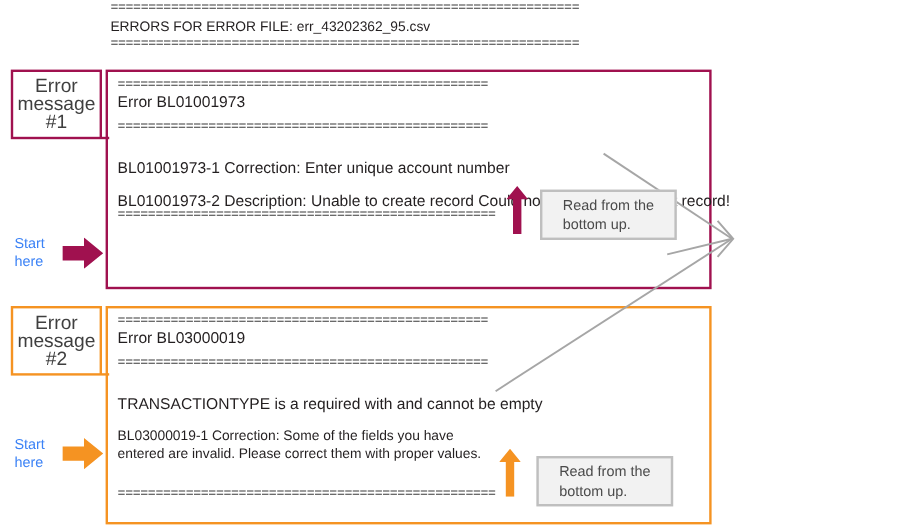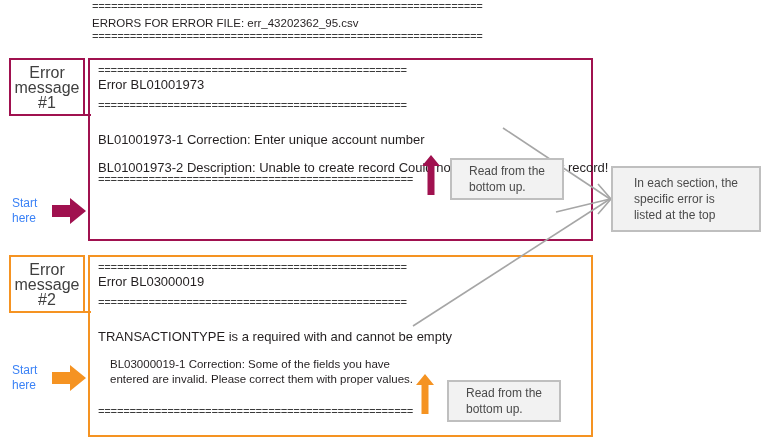--- a/index.html
+++ b/index.html
@@ -223,21 +223,21 @@
 
   <div class="err-box" id="error-box-2">
     <div class="err-inner">
       <div class="sep">=================================================</div>
       <div class="err-line">Error BL03000019</div>
       <div class="spacer-sm"></div>
       <div class="sep">=================================================</div>
       <div class="spacer-lg"></div>
       <div class="err-line">TRANSACTIONTYPE is a required with and cannot be empty</div>
       <div class="spacer-md"></div>
-      <div class="err-wrap" style="width:320px;margin-left:12px;">BL03000019-1 Correction:   Some of the fields you have entered are invalid. Please correct them with proper values.</div>
+      <div class="err-wrap" style="width:320px;">BL03000019-1 Correction:   Some of the fields you have entered are invalid. Please correct them with proper values.</div>
       <div class="spacer-lg"></div>
       <div class="sep">==================================================</div>
     </div>
   </div>
 
   <div class="label-box" id="label-box-1">
     <div>Error</div>
     <div>message</div>
     <div>#1</div>
   </div>
@@ -299,21 +299,14 @@
     </div>
   </div>
 
   <div class="callout" id="callout-read-2">
     <div>
       <div>Read from the</div>
       <div>bottom up.</div>
     </div>
   </div>
 
-  <div class="callout" id="callout-section">
-    <div>
-      <div>In each section, the</div>
-      <div>specific error is</div>
-      <div>listed at the top</div>
-    </div>
-  </div>
 
 </div>
 
 </body></html>

